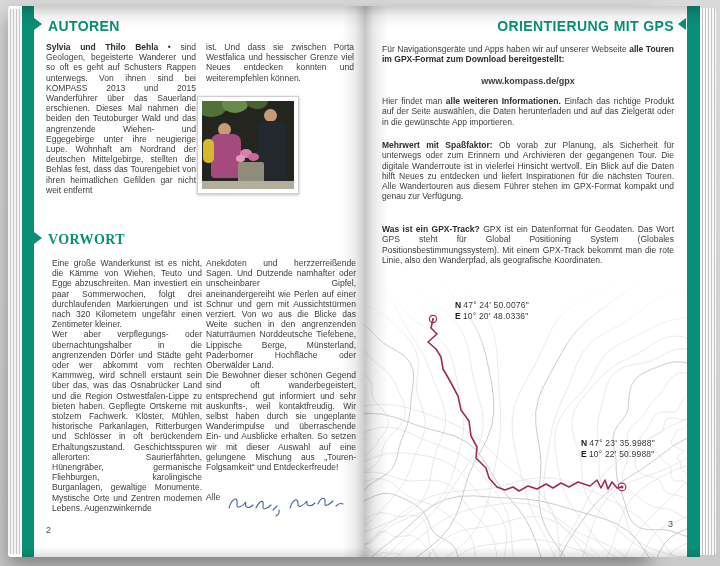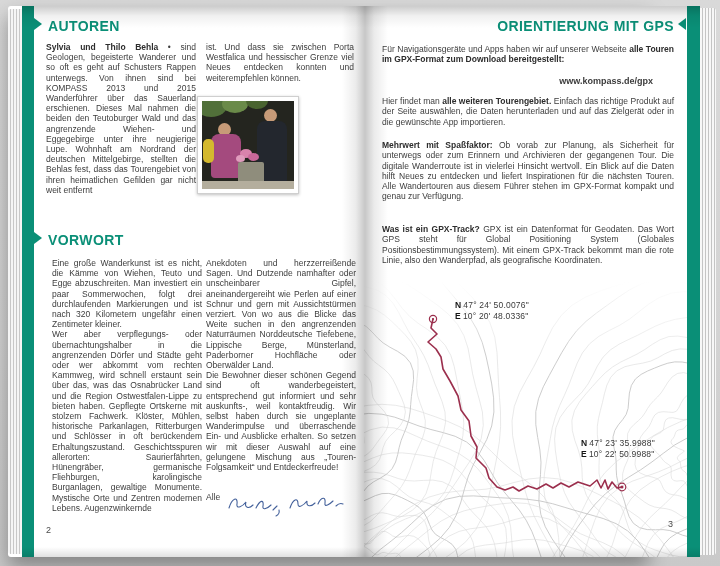--- a/index.html
+++ b/index.html
@@ -53,21 +53,21 @@
   .arrow-left{
     position:absolute;width:0;height:0;z-index:2;
     border-top:6px solid transparent;border-bottom:6px solid transparent;border-right:8px solid var(--accent);
   }
   .col{
     position:absolute;width:150px;font-size:8.5px;line-height:10.2px;text-align:justify;
     white-space:pre-line;z-index:2;
   }
   .rp{position:absolute;left:374px;width:292px;font-size:8.5px;line-height:10.3px;text-align:justify;z-index:2;}
   b{color:#2d2d2d;}
-  .url-line{position:absolute;left:353px;width:292px;text-align:right;font-weight:bold;font-size:9px;z-index:2;}
+  .url-line{position:absolute;left:374px;width:292px;text-align:center;font-weight:bold;font-size:9px;z-index:2;}
   .pagenum{position:absolute;font-size:9px;color:#4a4a4a;z-index:7;}
   
   .photo{
     position:absolute;left:189px;top:90px;width:102px;height:98px;background:#fff;
     border:1px solid #cfcfcf;box-shadow:0 1px 3px rgba(0,0,0,.25);padding:4px;z-index:2;
   }
   .photo-inner{position:relative;width:100%;height:100%;background:#24251f;overflow:hidden;}
   .blob{position:absolute;border-radius:50%;}
   .ph-ground{position:absolute;left:0;bottom:0;width:100%;height:9%;background:#b4ae9d;}
   
@@ -110,21 +110,21 @@
         <div style="position:absolute;left:55px;top:20px;width:30px;height:62px;background:#23272e;border-radius:8px 8px 3px 3px;"></div>
         <div class="blob" style="left:38px;top:48px;width:12px;height:9px;background:#d983ac;"></div>
         <div class="blob" style="left:46px;top:52px;width:11px;height:8px;background:#c9689a;"></div>
         <div class="blob" style="left:34px;top:54px;width:9px;height:7px;background:#e09cbd;"></div>
         <div style="position:absolute;left:36px;top:61px;width:26px;height:22px;background:#8f8d7c;border-radius:2px;"></div>
         <div class="ph-ground"></div>
       </div>
     </div>
 
     <div class="arrow-right" style="left:26px;top:226px;"></div>
-    <div class="section-title" style="left:40px;top:226px;">VORWORT</div>
+    <div class="section-title" style="left:40px;top:226px;font-family:Liberation Serif, serif;">VORWORT</div>
 
     <div class="col" style="left:44px;top:252px;">Eine große Wanderkunst ist es nicht, die Kämme von Wiehen, Teuto und Egge abzuschreiten. Man investiert ein paar Sommerwochen, folgt drei durchlaufenden Markierungen und ist nach 320 Kilometern ungefähr einen Zentimeter kleiner.
 Wer aber verpflegungs- oder übernachtungshalber in die angrenzenden Dörfer und Städte geht oder wer abkommt vom rechten Kammweg, wird schnell erstaunt sein über das, was das Osnabrücker Land und die Region Ostwestfalen-Lippe zu bieten haben. Gepflegte Ortskerne mit stolzem Fachwerk. Klöster, Mühlen, historische Parkanlagen, Ritterburgen und Schlösser in oft berückendem Erhaltungszustand. Geschichtsspuren allerorten: Saurierfährten, Hünengräber, germanische Fliehburgen, karolingische Burganlagen, gewaltige Monumente. Mystische Orte und Zentren modernen Lebens. Augenzwinkernde</div>
     <div class="col" style="left:198px;top:252px;">Anekdoten und herzzerreißende Sagen. Und Dutzende namhafter oder unscheinbarer Gipfel, aneinandergereiht wie Perlen auf einer Schnur und gern mit Aussichtstürmen verziert. Von wo aus die Blicke das Weite suchen in den angrenzenden Naturräumen Norddeutsche Tiefebene, Lippische Berge, Münsterland, Paderborner Hochfläche oder Oberwälder Land.
 Die Bewohner dieser schönen Gegend sind oft wanderbegeistert, entsprechend gut informiert und sehr auskunfts-, weil kontaktfreudig. Wir selbst haben durch sie ungeplante Wanderimpulse und überraschende Ein- und Ausblicke erhalten. So setzen wir mit dieser Auswahl auf eine gelungene Mischung aus „Touren-Folgsamkeit“ und Entdeckerfreude!</div>
 
     <div class="sig-row">
       <span>Alle</span>
       <svg width="124" height="26" viewBox="0 0 124 26">
         <g fill="none" stroke="var(--ink)" stroke-width="1.1" stroke-linecap="round">
@@ -213,21 +213,21 @@
       </div>
     </div>
 
     <div class="section-title" style="left:372px;top:12px;width:294px;text-align:right;">ORIENTIERUNG MIT GPS</div>
     <div class="arrow-left" style="left:670px;top:12px;"></div>
 
     <div class="rp" style="top:38px;"><span>Für Navigationsgeräte und Apps haben wir auf unserer Webseite </span><b>alle Touren im GPX-Format zum Download bereitgestellt:</b></div>
 
     <div class="url-line" style="top:70px;">www.kompass.de/gpx</div>
 
-    <div class="rp" style="top:90px;"><span>Hier findet man </span><b>alle weiteren Tourengebiet.</b><span> Einfach das richtige Produkt auf der Seite auswählen, die Daten herunterladen und auf das Zielgerät oder in die gewünschte App importieren.</span></div>
+    <div class="rp" style="top:90px;"><span>Hier findet man </span><b>alle weiteren Informationen.</b><span> Einfach das richtige Produkt auf der Seite auswählen, die Daten herunterladen und auf das Zielgerät oder in die gewünschte App importieren.</span></div>
 
     <div class="rp" style="top:134px;"><b>Mehrwert mit Spaßfaktor:</b><span> Ob vorab zur Planung, als Sicherheit für unterwegs oder zum Erinnern und Archivieren der gegangenen Tour. Die digitale Wanderroute ist in vielerlei Hinsicht wertvoll. Ein Blick auf die Daten hilft Neues zu entdecken und liefert Inspirationen für die nächsten Touren. Alle Wandertouren aus diesem Führer stehen im GPX-Format kompakt und genau zur Verfügung.</span></div>
 
     <div class="rp" style="top:218px;"><b>Was ist ein GPX-Track?</b><span> GPX ist ein Datenformat für Geodaten. Das Wort GPS steht für Global Positioning System (Globales Positionsbestimmungssystem). Mit einem GPX-Track bekommt man die rote Linie, also den Wanderpfad, als geografische Koordinaten.</span></div>
 
     <div class="pagenum" style="left:660px;top:513px;">3</div>
 
     <div class="gutter"></div>
     <div class="top-curl"></div>
     <div class="bottom-curl"></div>

